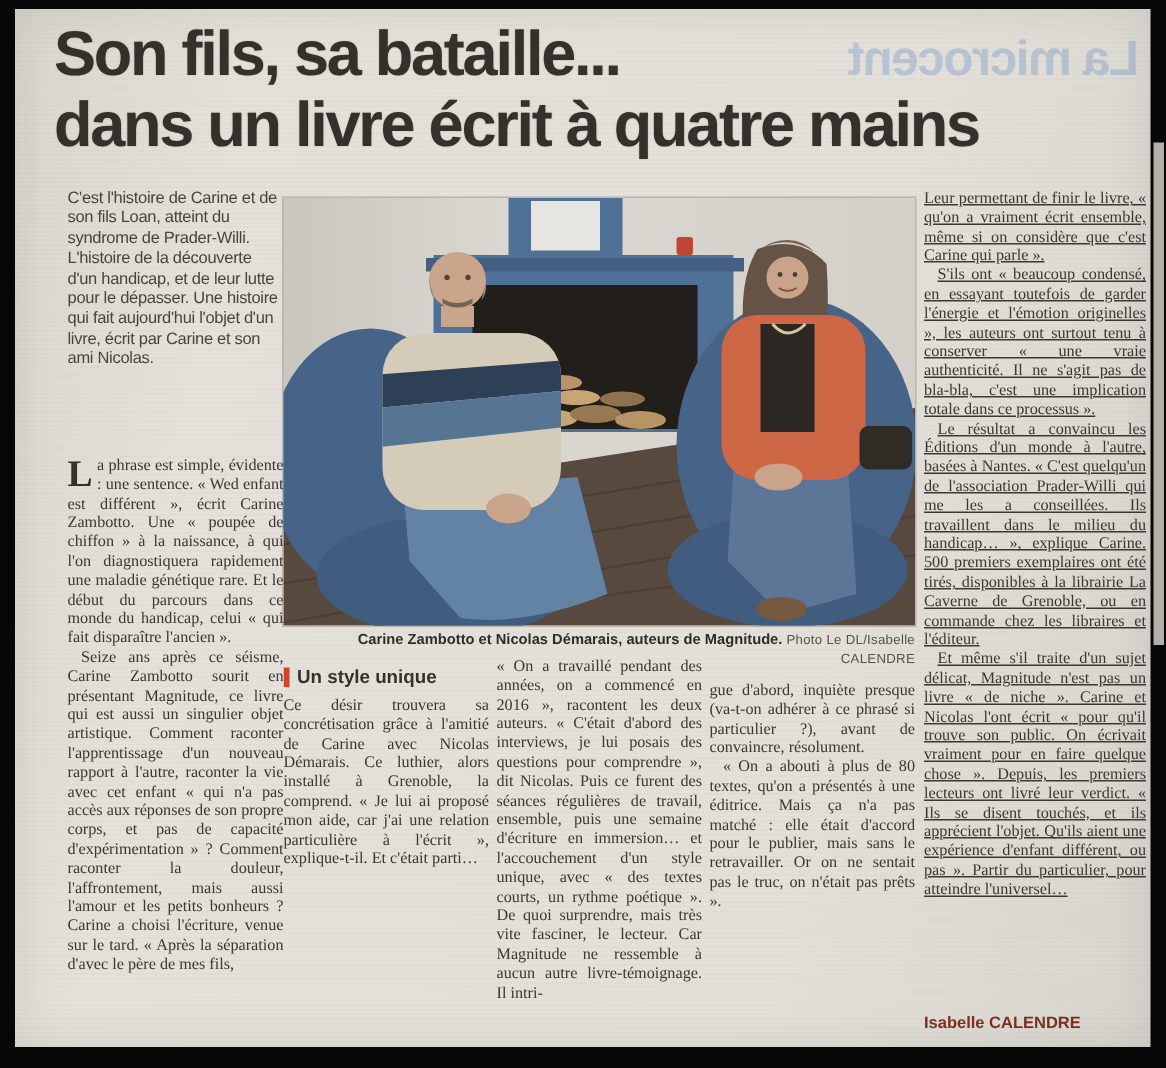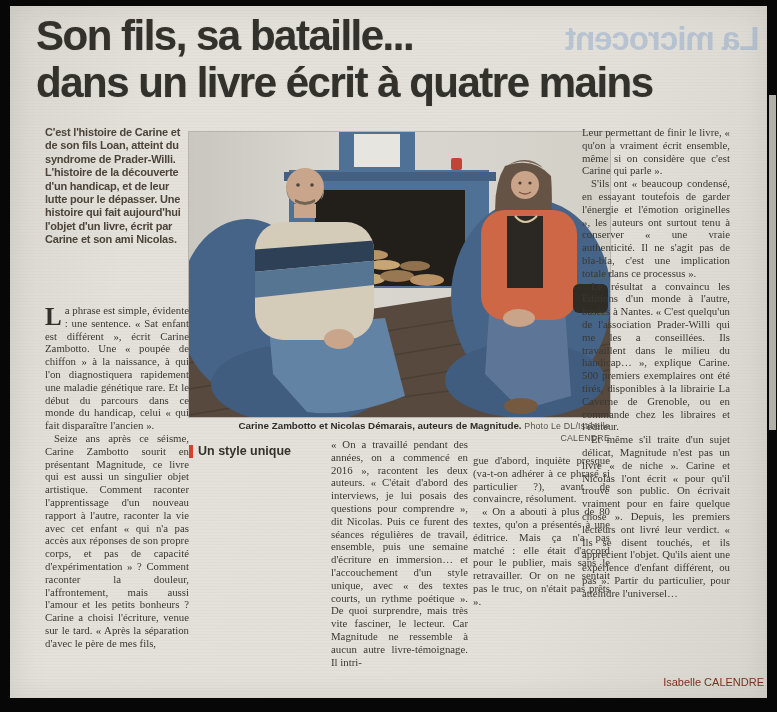--- a/index.html
+++ b/index.html
@@ -29,55 +29,55 @@
   .showthrough{
     position:absolute;right:8px;top:14px;
     transform:scaleX(-1);
     font-weight:bold;font-size:33px;letter-spacing:-1px;
     color:rgba(96,136,195,0.32);
     white-space:nowrap;
   }
   
   .intro{
     position:absolute;left:35px;top:120px;width:144px;
-    font-weight:bold;font-size:11px;line-height:13.4px;letter-spacing:-0.2px;
+    font-weight:normal;font-size:11px;line-height:13.4px;letter-spacing:-0.2px;
     color:#4c433a;text-align:left;
   }
   
   .bodycol{
     position:absolute;
     font-family:"Liberation Serif",serif;
     font-size:10.8px;line-height:12.8px;
     color:#3b3833;text-align:justify;
     overflow:hidden;
   }
   .bodycol p{margin:0;}
   .bodycol p.indent{text-indent:9px;}
   .col1{left:35px;top:298px;width:144px;height:390px;}
   .col2{left:179px;top:432px;width:137px;height:256px;}
   .col3{left:321px;top:432px;width:137px;height:256px;}
   .col4{left:463px;top:448px;width:137px;height:256px;}
-  .col5{left:572px;top:120px;width:148px;height:548px;}
+  .col5{left:606px;top:120px;width:148px;height:548px;text-decoration:underline;}
   .dropcap{
     float:left;
     font-family:"Liberation Serif",serif;font-weight:bold;
     font-size:25px;line-height:22px;
     padding:2px 3px 0 0;color:#33302b;
   }
   .subhead{
     display:flex;align-items:center;gap:5px;
     margin:7px 0 6px 0;
     font-family:"Liberation Sans",sans-serif;
     font-weight:bold;font-size:12.5px;color:#35322d;
     text-align:left;
   }
   .subhead .bar{width:4px;height:13px;background:#d6402a;flex:0 0 auto;}
   .signature{
     position:absolute;left:606px;top:670px;width:148px;
-    font-weight:normal;font-size:11px;color:#7b2f1f;text-align:right;
+    font-weight:bold;font-size:11px;color:#7b2f1f;text-align:left;
   }
   
   .photo{
     position:absolute;left:179px;top:126px;width:421px;height:285px;
     background:#cfccc5;outline:1px solid rgba(60,55,48,0.25);
   }
   .photo svg{display:block;width:100%;height:100%;}
   .caption{
     position:absolute;left:179px;top:414px;width:421px;
     font-size:9.8px;line-height:12px;color:#2f2d29;text-align:right;
@@ -93,21 +93,21 @@
   <div class="headline">
     <div>Son fils, sa bataille...</div>
     <div>dans un livre écrit à quatre mains</div>
   </div>
 
   <div class="showthrough">La microcent</div>
 
   <div class="intro">C'est l'histoire de Carine et de son fils Loan, atteint du syndrome de Prader-Willi. L'histoire de la découverte d'un handicap, et de leur lutte pour le dépasser. Une histoire qui fait aujourd'hui l'objet d'un livre, écrit par Carine et son ami Nicolas.</div>
 
   <div class="bodycol col1">
-    <p><span class="dropcap">L</span><span>a phrase est simple, évidente : une sentence. « Sat enfant est différent », écrit Carine Zambotto. Une « poupée de chiffon » à la naissance, à qui l'on diagnostiquera rapidement une maladie génétique rare. Et le début du parcours dans ce monde du handicap, celui « qui fait disparaître l'ancien ».</span></p>
+    <p><span class="dropcap">L</span><span>a phrase est simple, évidente : une sentence. « Wed enfant est différent », écrit Carine Zambotto. Une « poupée de chiffon » à la naissance, à qui l'on diagnostiquera rapidement une maladie génétique rare. Et le début du parcours dans ce monde du handicap, celui « qui fait disparaître l'ancien ».</span></p>
     <p class="indent">Seize ans après ce séisme, Carine Zambotto sourit en présentant Magnitude, ce livre qui est aussi un singulier objet artistique. Comment raconter l'apprentissage d'un nouveau rapport à l'autre, raconter la vie avec cet enfant « qui n'a pas accès aux réponses de son propre corps, et pas de capacité d'expérimentation » ? Comment raconter la douleur, l'affrontement, mais aussi l'amour et les petits bonheurs ? Carine a choisi l'écriture, venue sur le tard. « Après la séparation d'avec le père de mes fils,</p>
   </div>
 
   <div class="photo">
     <svg viewBox="0 0 421 285" preserveAspectRatio="none">
       <defs>
         <linearGradient id="wallg" x1="0" y1="0" x2="1" y2="0">
           <stop offset="0" stop-color="#c9c6c0"></stop>
           <stop offset="0.35" stop-color="#dbd8d1"></stop>
           <stop offset="1" stop-color="#d3d0c9"></stop>
@@ -190,20 +190,21 @@
   <div class="caption">
     <span class="cap-bold">Carine Zambotto et Nicolas Démarais, auteurs de Magnitude.</span>
     <span class="cap-credit">Photo Le DL/Isabelle CALENDRE</span>
   </div>
 
   <div class="bodycol col2">
     <div class="subhead">
       <span class="bar"></span>
       <span>Un style unique</span>
     </div>
+    <p>Ce désir trouvera sa concrétisation grâce à l'amitié de Carine avec Nicolas Démarais. Ce luthier, alors installé à Grenoble, la comprend. « Je lui ai proposé mon aide, car j'ai une relation particulière à l'écrit », explique-t-il. Et c'était parti…</p>
   </div>
 
   <div class="bodycol col3">
     <p>« On a travaillé pendant des années, on a commencé en 2016 », racontent les deux auteurs. « C'était d'abord des interviews, je lui posais des questions pour comprendre », dit Nicolas. Puis ce furent des séances régulières de travail, ensemble, puis une semaine d'écriture en immersion… et l'accouchement d'un style unique, avec « des textes courts, un rythme poétique ». De quoi surprendre, mais très vite fasciner, le lecteur. Car Magnitude ne ressemble à aucun autre livre-témoignage. Il intri-</p>
   </div>
 
   <div class="bodycol col4">
     <p>gue d'abord, inquiète presque (va-t-on adhérer à ce phrasé si particulier ?), avant de convaincre, résolument.</p>
     <p class="indent">« On a abouti à plus de 80 textes, qu'on a présentés à une éditrice. Mais ça n'a pas matché : elle était d'accord pour le publier, mais sans le retravailler. Or on ne sentait pas le truc, on n'était pas prêts ».</p>
   </div>

